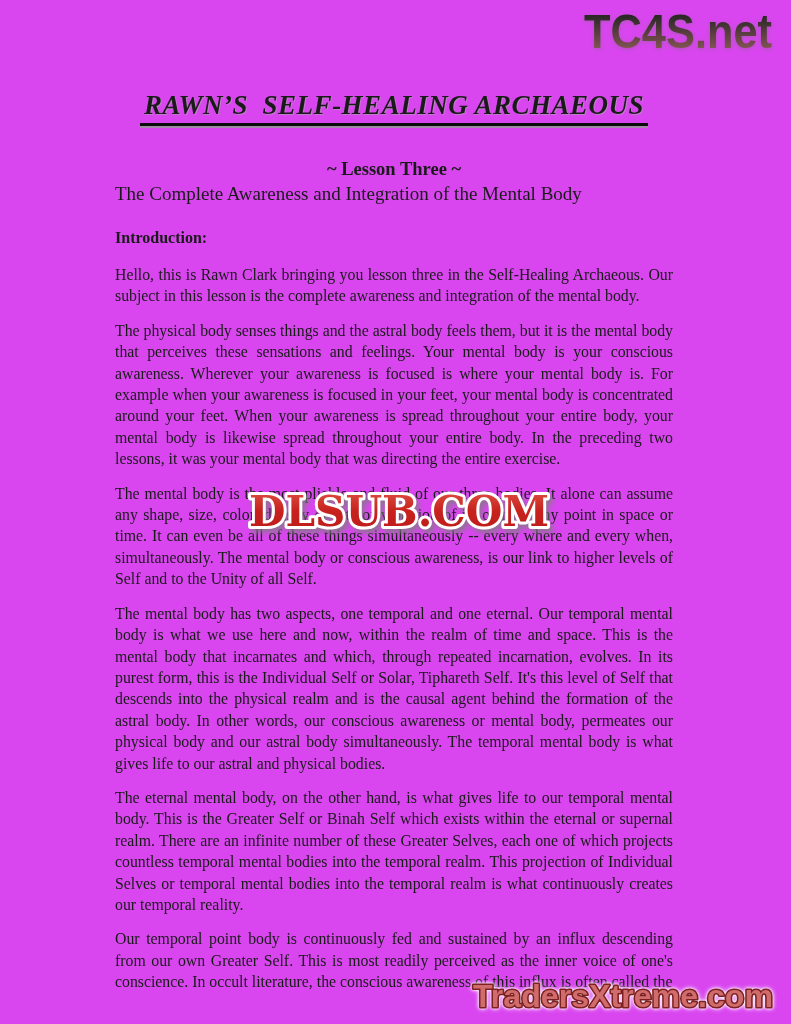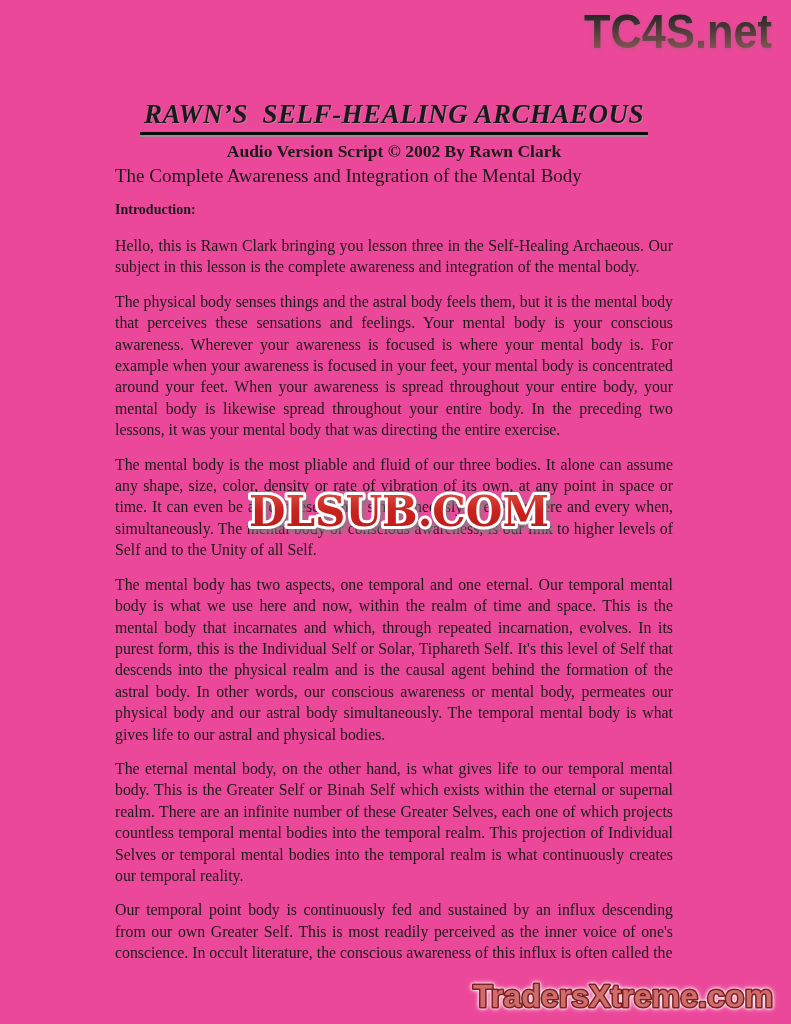--- a/index.html
+++ b/index.html
@@ -1,41 +1,41 @@
 <!DOCTYPE html>
 <html><head>
 <meta charset="utf-8">
 <style>
   html,body{margin:0;padding:0;background:#888;}
   .page{
     position:relative;
     width:791px;height:1024px;
-    background:#ec4899;
+    background:#d946ef;
     overflow:hidden;
     font-family:"Liberation Serif", serif;
     color:#1a1a1a;
     margin:0 auto;
   }
   .logo-svg{position:absolute;top:0;right:4px;filter:drop-shadow(0 1px 2px rgba(110,110,110,.45));}
-  .content{position:absolute;left:115px;top:9px;width:558px;}
+  .content{position:absolute;left:115px;top:0;width:558px;}
   .doc-title-wrap{text-align:center;margin-top:90px;}
   .doc-title{
     display:inline-block;
     font-size:27px;font-weight:bold;font-style:italic;
     letter-spacing:.5px;
     white-space:pre-wrap;
     padding:0 4px 2px 4px;
     border-bottom:3px solid #0b0b0b;
     box-shadow:0 2px 0 rgba(150,150,150,.85);
     text-shadow:1px 1px 0 rgba(170,170,170,.55);
   }
   .doc-subtitle{text-align:center;font-size:17.5px;font-weight:bold;margin-top:6px;}
   .lesson-heading{text-align:center;font-size:18.5px;font-weight:bold;margin-top:33px;}
   .lesson-subheading{font-size:19px;font-weight:normal;margin-top:3px;}
-  .intro-label{font-size:14px;font-weight:bold;margin-top:15px;}
+  .intro-label{font-size:16px;font-weight:bold;margin-top:24px;}
   .body-paragraph{
     font-size:15.8px;line-height:21.4px;
     text-align:justify;
     margin:13px 0 0 0;
     font-family:Liberation Serif, serif;
   }
   .body-paragraph:first-of-type{margin-top:17px;}
   .wm-dlsub{position:absolute;left:238px;top:482px;filter:drop-shadow(3px 4px 2px rgba(125,125,125,.75));}
   .wm-traders{
     position:absolute;right:10px;top:976px;
@@ -56,22 +56,22 @@
         <stop offset="1" stop-color="#9c6060"></stop>
       </linearGradient>
     </defs>
     <text x="109" y="48" text-anchor="middle" font-size="48" font-weight="bold" textLength="188" lengthAdjust="spacingAndGlyphs" fill="url(#tc4sGrad)">TC4S.net</text>
   </svg>
 
   <div class="content">
     <div class="doc-title-wrap">
       <span class="doc-title">RAWN’S  SELF-HEALING ARCHAEOUS</span>
     </div>
-    <div class="doc-subtitle">Audio Version Script © 2002 By Rawn Clark</div>
 
+    <div class="lesson-heading">~ Lesson Three ~</div>
     <div class="lesson-subheading">The Complete Awareness and Integration of the Mental Body</div>
 
     <div class="intro-label">Introduction:</div>
 
     <p class="body-paragraph">Hello, this is Rawn Clark bringing you lesson three in the Self-Healing Archaeous.  Our subject in this lesson is the complete awareness and integration of the mental body.</p>
     <p class="body-paragraph">The physical body senses things and the astral body feels them, but it is the mental body that perceives these sensations and feelings.  Your mental body is your conscious awareness.  Wherever your awareness is focused is where your mental body is.  For example when your awareness is focused in your feet, your mental body is concentrated around your feet.  When your awareness is spread throughout your entire body, your mental body is likewise spread throughout your entire body.  In the preceding two lessons, it was your mental body that was directing the entire exercise.</p>
     <p class="body-paragraph">The mental body is the most pliable and fluid of our three bodies.  It alone can assume any shape, size, color, density or rate of vibration of its own, at any point in space or time.  It can even be all of these things simultaneously -- every where and every when, simultaneously.  The mental body or conscious awareness, is our link to higher levels of Self and to the Unity of all Self.</p>
     <p class="body-paragraph">The mental body has two aspects, one temporal and one eternal.  Our temporal mental body is what we use here and now, within the realm of time and space.  This is the mental body that incarnates and which, through repeated incarnation, evolves.  In its purest form, this is the Individual Self or Solar, Tiphareth Self.  It's this level of Self that descends into the physical realm and is the causal agent behind the formation of the astral body.  In other words, our conscious awareness or mental body, permeates our physical body and our astral body simultaneously.  The temporal mental body is what gives life to our astral and physical bodies.</p>
     <p class="body-paragraph">The eternal mental body, on the other hand, is what gives life to our temporal mental body.  This is the Greater Self or Binah Self which exists within the eternal or supernal realm.  There are an infinite number of these Greater Selves, each one of which projects countless temporal mental bodies into the temporal realm.  This projection of Individual Selves or temporal mental bodies into the temporal realm is what continuously creates our temporal reality.</p>
     <p class="body-paragraph">Our temporal point body is continuously fed and sustained by an influx descending from our own Greater Self.  This is most readily perceived as the inner voice of one's conscience.  In occult literature, the conscious awareness of this influx is often called the</p>

